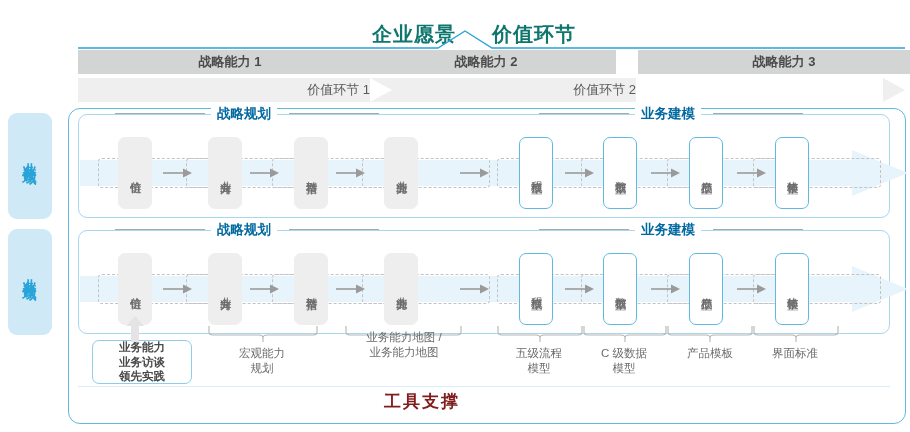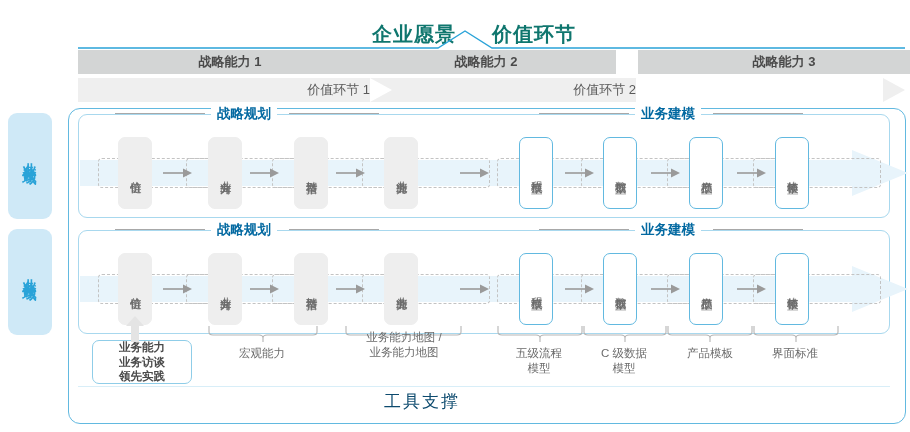--- a/index.html
+++ b/index.html
@@ -110,21 +110,21 @@
   }
   #callout-box div{
     font-size:11.5px;color:#4a4a4a;font-weight:bold;line-height:1.28;white-space:nowrap;
   }
   .bracket-lbl{
     position:absolute;text-align:center;font-size:11.5px;color:#6b6b6b;
     line-height:1.3;white-space:nowrap;
   }
   #tool-support{
     position:absolute;left:0;top:390px;width:844px;text-align:center;
-    font-size:17px;font-weight:normal;color:#0c4a6e;letter-spacing:2px;
+    font-size:17px;font-weight:bold;color:#7f1d1d;letter-spacing:2px;
   }
 </style>
 </head>
 <body>
 
 <div class="top-title" id="vision-title">企业愿景</div>
 <div class="top-title" id="strategy-title">价值环节</div>
 
 <svg class="abs" id="title-connector" viewBox="0 0 910 24" width="910" height="24">
   <polyline points="78,20 438,20 465,3 492,20 905,20" fill="none" stroke="#2aa3d8" stroke-width="1.4"></polyline>
@@ -305,20 +305,21 @@
     <div class="sec-head" style="top: 221px; left: 635px;">业务建模</div>
     <div class="abs" style="left: 539px; top: 229px; width: 90px; height: 1.4px; background: rgb(168, 168, 168);"></div>
     <div class="abs" style="left: 713px; top: 229px; width: 90px; height: 1.4px; background: rgb(168, 168, 168);"></div>
   </div>
 <div id="brackets-layer">
     <svg viewBox="0 0 110 16" width="110" height="16" class="abs" style="left: 208px; top: 326px;">
       <path d="M1,0 L1,6 Q1,9 5,9 L51,9 Q55,9 55,12 L55,16 M55,12 Q55,9 59,9 L105,9 Q109,9 109,6 L109,0" fill="none" stroke="#b5b5b5" stroke-width="1.1"></path>
     </svg>
     <div class="bracket-lbl" style="left: 202px; width: 120px; top: 346px;">
       <div>宏观能力</div>
+      <div>规划</div>
     </div>
     <svg viewBox="0 0 117 16" width="117" height="16" class="abs" style="left: 345px; top: 326px;">
       <path d="M1,0 L1,6 Q1,9 5,9 L54.5,9 Q58.5,9 58.5,12 L58.5,16 M58.5,12 Q58.5,9 62.5,9 L112,9 Q116,9 116,6 L116,0" fill="none" stroke="#b5b5b5" stroke-width="1.1"></path>
     </svg>
     <div class="bracket-lbl" style="left: 344px; width: 120px; top: 330px;">
       <div>业务能力地图 /</div>
       <div>业务能力地图</div>
     </div>
     <svg viewBox="0 0 86 16" width="86" height="16" class="abs" style="left: 497px; top: 326px;">
       <path d="M1,0 L1,6 Q1,9 5,9 L39,9 Q43,9 43,12 L43,16 M43,12 Q43,9 47,9 L81,9 Q85,9 85,6 L85,0" fill="none" stroke="#b5b5b5" stroke-width="1.1"></path>

